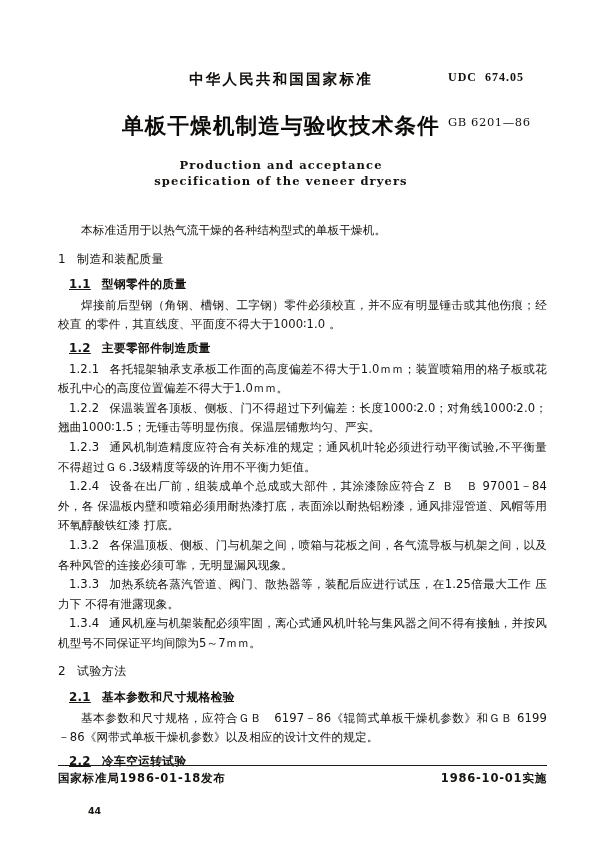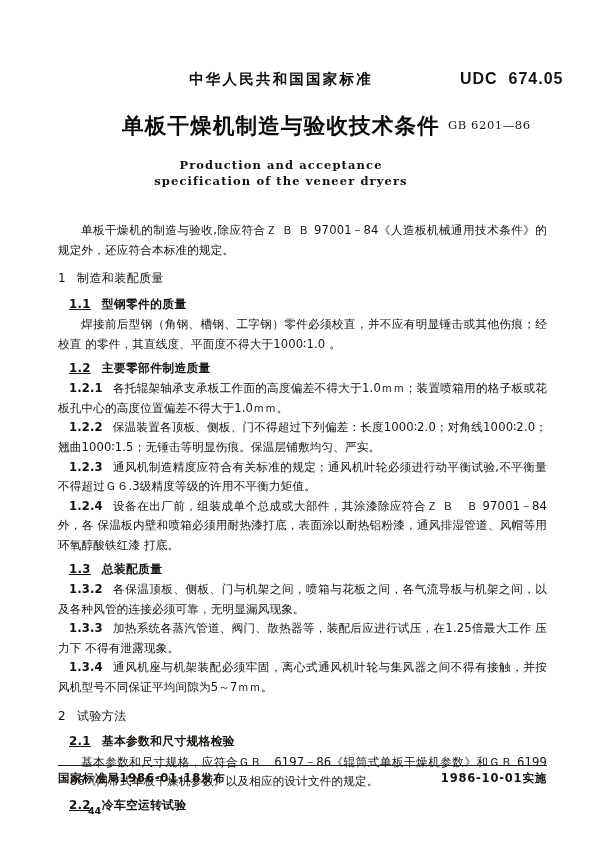--- a/index.html
+++ b/index.html
@@ -59,26 +59,25 @@
     color: #15120f;
   }
   .codes {
     position: absolute;
     right: 22px;
     top: 0;
     width: 130px;
     text-align: left;
   }
   .code-udc {
-    font-family: Liberation Sans, sans-serif;
-    font-size: 16px;
+    font-family: Liberation Serif, serif;
+    font-size: 12px;
     font-weight: bold;
     letter-spacing: 1px;
     white-space: pre;
-    margin-left: 12px;
   }
   .code-gb {
     font-family: "DejaVu Serif", "Liberation Serif", serif;
     font-size: 11.5px;
     font-weight: normal;
     letter-spacing: 0.6px;
     margin-top: 30px;
     white-space: pre;
   }
 
@@ -120,21 +119,21 @@
   .sec-h2 .num { margin-right: 11px; text-decoration: underline; }
   .sec-body {
     font-size: 11.6px;
     line-height: 19.6px;
     text-align: justify;
     text-justify: inter-ideograph;
     text-indent: 11px;
     letter-spacing: 0.15px;
   }
   .sec-body .num {
-    font-weight: bold;
+    font-weight: normal;
     margin-right: 10px;
   }
   .tight { margin: 0; }
 
   
   .footer-rule {
     position: absolute;
     left: 58px;
     top: 757px;
     width: 489px;
@@ -176,22 +175,22 @@
       <div>specification of the veneer dryers</div>
     </div>
     <div class="codes">
       <div class="code-udc">UDC  674.05</div>
       <div class="code-gb">GB 6201—86</div>
     </div>
   </div>
 
   <div class="body-area">
 
-
-    <p class="para indent tight">单板干燥机的制造与验收,除应符合Ｚ Ｂ Ｂ 97001－84《人造板机械通用技术条件》的规定外，还应符合本标准的规定。</p>
+    <p class="para indent tight">本标准适用于以热气流干燥的各种结构型式的单板干燥机。</p>
+
 
     <div class="sec-h1">
       <span class="num">1</span><span>制造和装配质量</span>
     </div>
 
     <div class="sec-h2">
       <span class="num">1.1</span><span>型钢零件的质量</span>
     </div>
     <p class="para indent tight">焊接前后型钢（角钢、槽钢、工字钢）零件必须校直，并不应有明显锤击或其他伤痕；经校直 的零件，其直线度、平面度不得大于1000∶1.0 。</p>
 
@@ -208,23 +207,20 @@
     </p>
 
     <p class="sec-body tight">
       <span class="num">1.2.3</span><span>通风机制造精度应符合有关标准的规定；通风机叶轮必须进行动平衡试验,不平衡量不得超过Ｇ６.3级精度等级的许用不平衡力矩值。</span>
     </p>
 
     <p class="sec-body tight">
       <span class="num">1.2.4</span><span>设备在出厂前，组装成单个总成或大部件，其涂漆除应符合Ｚ Ｂ　Ｂ 97001－84外，各 保温板内壁和喷箱必须用耐热漆打底，表面涂以耐热铝粉漆，通风排湿管道、风帽等用环氧醇酸铁红漆 打底。</span>
     </p>
 
-    <div class="sec-h2">
-      <span class="num">1.3</span><span>总装配质量</span>
-    </div>
 
 
     <p class="sec-body tight">
       <span class="num">1.3.2</span><span>各保温顶板、侧板、门与机架之间，喷箱与花板之间，各气流导板与机架之间，以及各种风管的连接必须可靠，无明显漏风现象。</span>
     </p>
 
     <p class="sec-body tight">
       <span class="num">1.3.3</span><span>加热系统各蒸汽管道、阀门、散热器等，装配后应进行试压，在1.25倍最大工作 压力下 不得有泄露现象。</span>
     </p>
 

